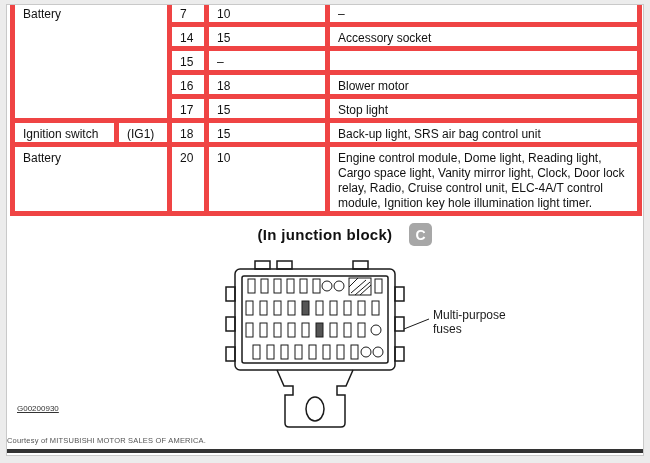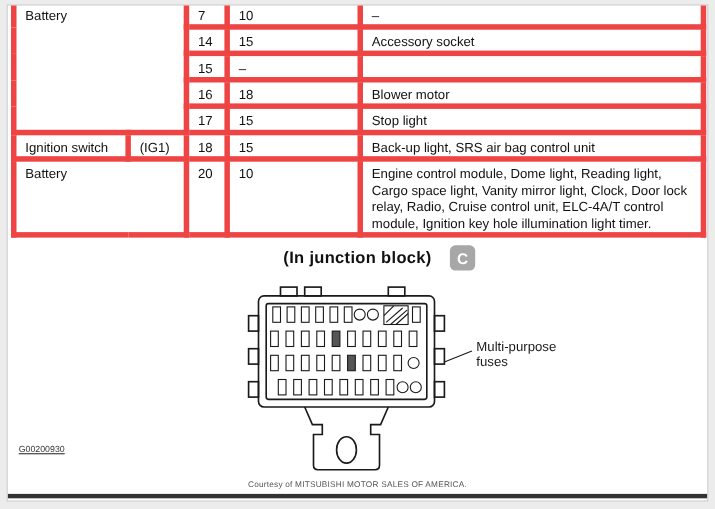--- a/index.html
+++ b/index.html
@@ -69,21 +69,21 @@
   .figure-id {
     position:absolute;
     left:10px; bottom:42px;
     font-size:8px;
     color:#333;
     text-decoration:underline;
   }
   .courtesy {
     position:absolute;
     left:0; right:0; bottom:10px;
-    text-align:center;
+    text-align:left;
     font-size:7.5px;
     color:#555;
     letter-spacing:0.2px;
   }
   .bottom-bar {
     position:absolute;
     left:0; right:0; bottom:2px;
     height:4px;
     background:#333333;
   }

